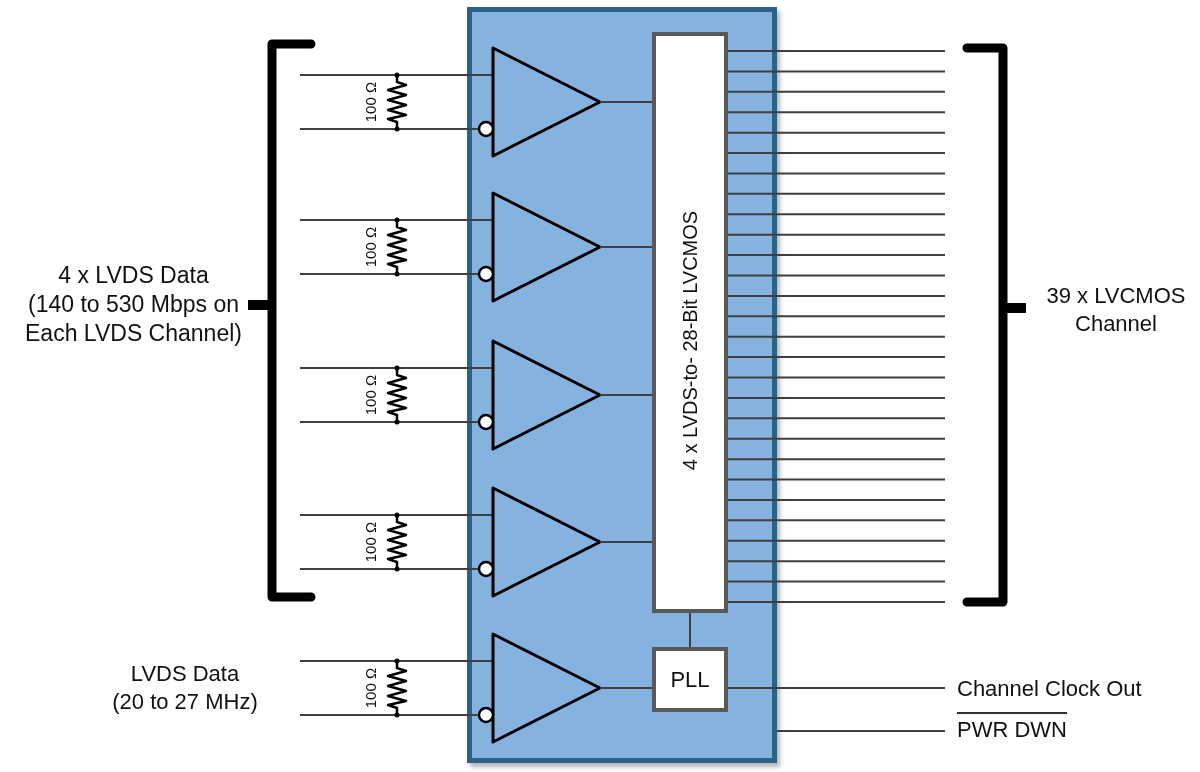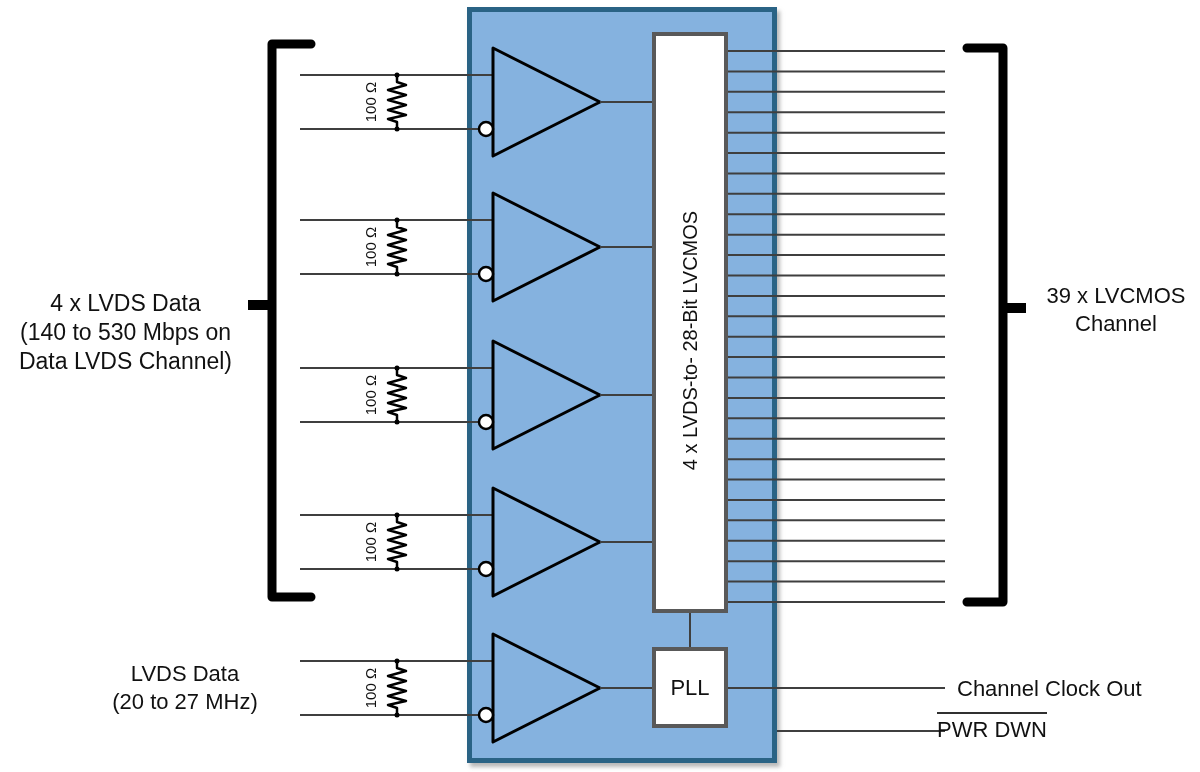--- a/index.html
+++ b/index.html
@@ -13,28 +13,28 @@
     background:#85b2df;border:5px solid #2a6385;
     box-shadow:3px 4px 4px rgba(125,125,125,.55);
     z-index:1;
   }
   #wires{left:0;top:0;z-index:2;}
   .white-box{
     box-sizing:border-box;background:#ffffff;border:4px solid #595959;z-index:3;
     display:flex;align-items:center;justify-content:center;
   }
   #deserializer-box{left:652px;top:32px;width:76px;height:581px;}
-  #pll-box{left:652px;top:647px;width:76px;height:81px;font-size:22px;}
+  #pll-box{left:652px;top:647px;width:76px;height:65px;font-size:22px;}
   .label{z-index:4;line-height:28px;font-size:22px;white-space:nowrap;}
   .centered{text-align:center;}
-  #lvds-data-label{left:3px;top:261px;width:245px;font-size:23px;line-height:29px;margin-top:28px;}
+  #lvds-data-label{left:11px;top:261px;width:245px;font-size:23px;line-height:29px;}
   #lvds-clock-label{left:70px;top:660px;width:230px;}
   #lvcmos-outputs-label{left:1032px;top:282px;width:168px;}
   #receiver-clock-out-label{left:957px;top:675px;}
-  #pwr-dwn-label{left:937px;top:712px;}
+  #pwr-dwn-label{left:957px;top:712px;}
   #pwr-dwn-label span{display:inline-block;border-top:2px solid #303030;padding-top:2px;}
   #deserializer-label{
     left:400px;top:327px;width:580px;height:27px;text-align:center;
     transform:rotate(-90deg);z-index:4;font-size:20px;line-height:27px;white-space:nowrap;
   }
   .resistor-label{
     left:341px;width:60px;height:18px;text-align:center;transform:rotate(-90deg);
     z-index:4;font-size:15px;line-height:18px;white-space:nowrap;
   }
 </style>
@@ -126,21 +126,21 @@
   <div id="deserializer-box" class="abs white-box"></div>
   <div id="deserializer-label" class="abs">4 x LVDS-to- 28-Bit LVCMOS</div>
 
   <div id="pll-box" class="abs white-box">
     <span>PLL</span>
   </div>
 
   <div id="lvds-data-label" class="abs label centered">
     <div>4 x LVDS Data</div>
     <div>(140 to 530 Mbps on</div>
-    <div>Data LVDS Channel)</div>
+    <div>Each LVDS Channel)</div>
   </div>
 
   <div id="lvds-clock-label" class="abs label centered">
     <div>LVDS Data</div>
     <div>(20 to 27 MHz)</div>
   </div>
 
   <div id="lvcmos-outputs-label" class="abs label centered">
     <div>39 x LVCMOS</div>
     <div>Channel</div>

